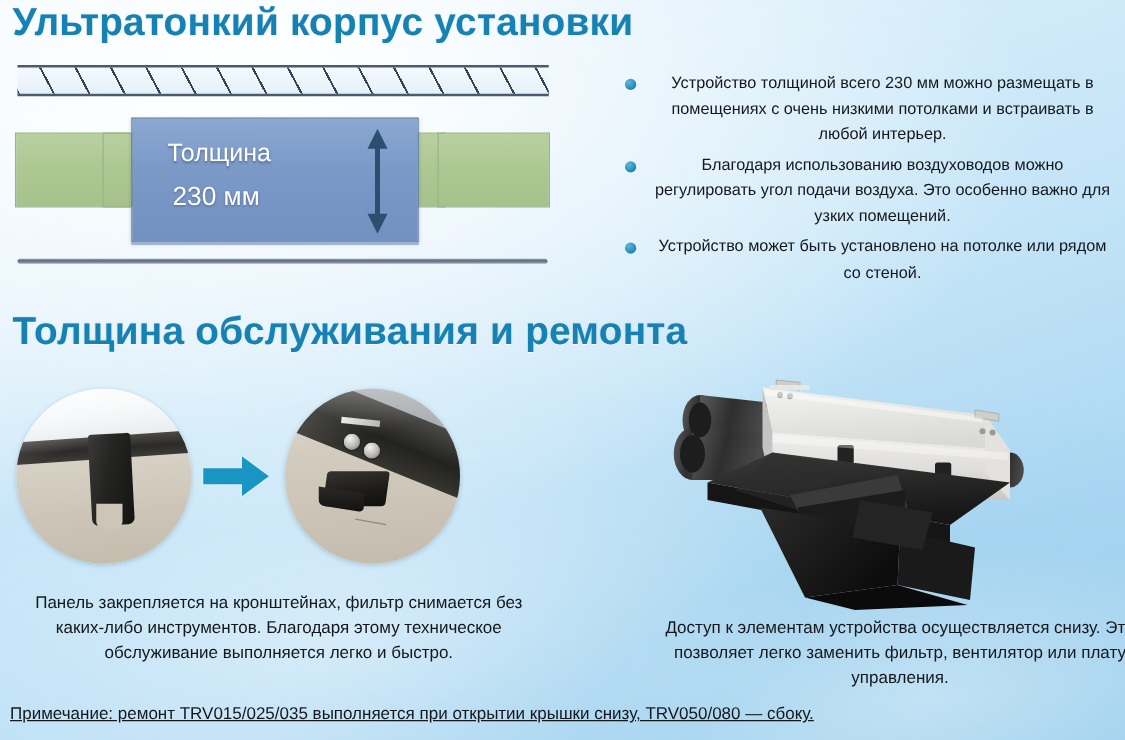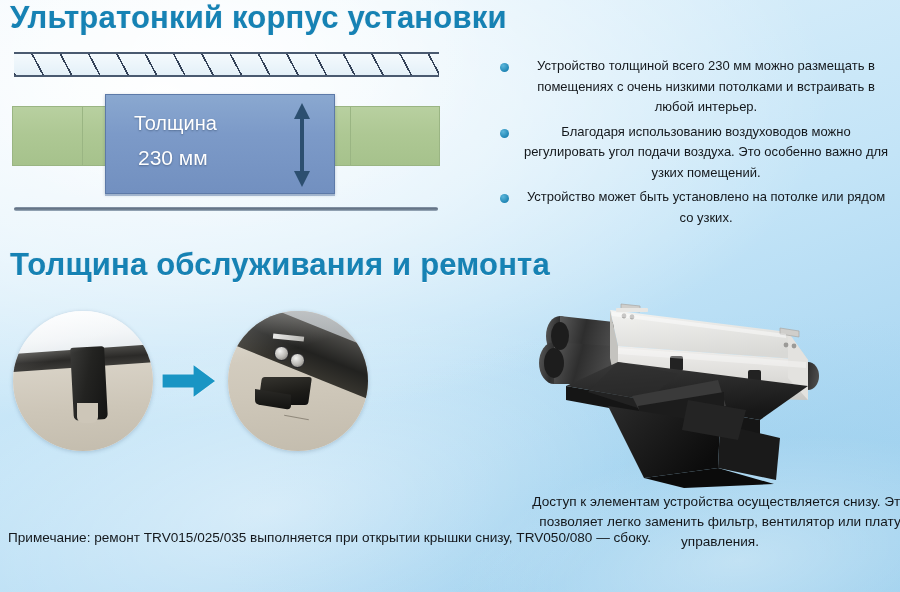--- a/index.html
+++ b/index.html
@@ -147,21 +147,21 @@
 
   #arrow{position:absolute;left:160px;top:66px;width:58px;height:40px;}
 
   
   #device{position:absolute;left:488px;top:288px;width:400px;height:205px;}
 
   
   .caption{position:absolute;font-size:13.6px;line-height:20px;color:#14181c;}
   #capLeft{left:8px;top:472px;width:430px;}
   #capRight{left:516px;top:492px;width:376px;margin-left:16px;}
-  #note{position:absolute;left:8px;top:530px;font-size:13.6px;color:#14181c;}
+  #note{position:absolute;left:8px;top:563px;font-size:13.6px;color:#14181c;text-decoration:underline;}
 </style>
 </head>
 <body>
 
 <div id="page">
 
   <div class="swoosh sw3"></div>
   <div class="swoosh sw1"></div>
   <div class="swoosh sw2"></div>
 
@@ -194,21 +194,21 @@
     <div class="blt">
       <span class="dot"></span>
       <p>Устройство толщиной всего 230 мм можно размещать в помещениях с очень низкими потолками и встраивать в любой интерьер.</p>
     </div>
     <div class="blt">
       <span class="dot"></span>
       <p>Благодаря использованию воздуховодов можно регулировать угол подачи воздуха. Это особенно важно для узких помещений.</p>
     </div>
     <div class="blt">
       <span class="dot"></span>
-      <p>Устройство может быть установлено на потолке или рядом со узких.</p>
+      <p>Устройство может быть установлено на потолке или рядом со стеной.</p>
     </div>
   </div>
 
   <div id="h2" class="heading">Толщина обслуживания и ремонта</div>
 
   <div id="photos">
 
     <div class="circ" id="circ1">
       <div class="ph-sky"></div>
       <div class="c1-body"></div>
@@ -298,16 +298,17 @@
 
     <path d="M120 118 L232 136 L230 180 L156 190 Z" fill="url(#gDark2)"></path>
     <path d="M156 190 L230 180 L286 196 L196 200 Z" fill="#0b0b0b"></path>
     <path d="M232 136 L292 150 L288 192 L230 180 Z" fill="#1a1a1a"></path>
     <path d="M200 112 L258 122 L250 152 L194 142 Z" fill="#242424"></path>
 
     <path d="M130 60 L318 74 L318 80 L130 66 Z" fill="#ffffff" opacity=".35"></path>
     <path d="M124 24 L298 46 L298 50 L124 28 Z" fill="#ffffff" opacity=".45"></path>
   </svg>
 
+  <div class="caption" id="capLeft">Панель закрепляется на кронштейнах, фильтр снимается без каких-либо инструментов. Благодаря этому техническое обслуживание выполняется легко и быстро.</div>
   <div class="caption" id="capRight">Доступ к элементам устройства осуществляется снизу. Это позволяет легко заменить фильтр, вентилятор или плату управления.</div>
   <div id="note">Примечание: ремонт TRV015/025/035 выполняется при открытии крышки снизу, TRV050/080 — сбоку.</div>
 
 </div>
 
 </body></html>

